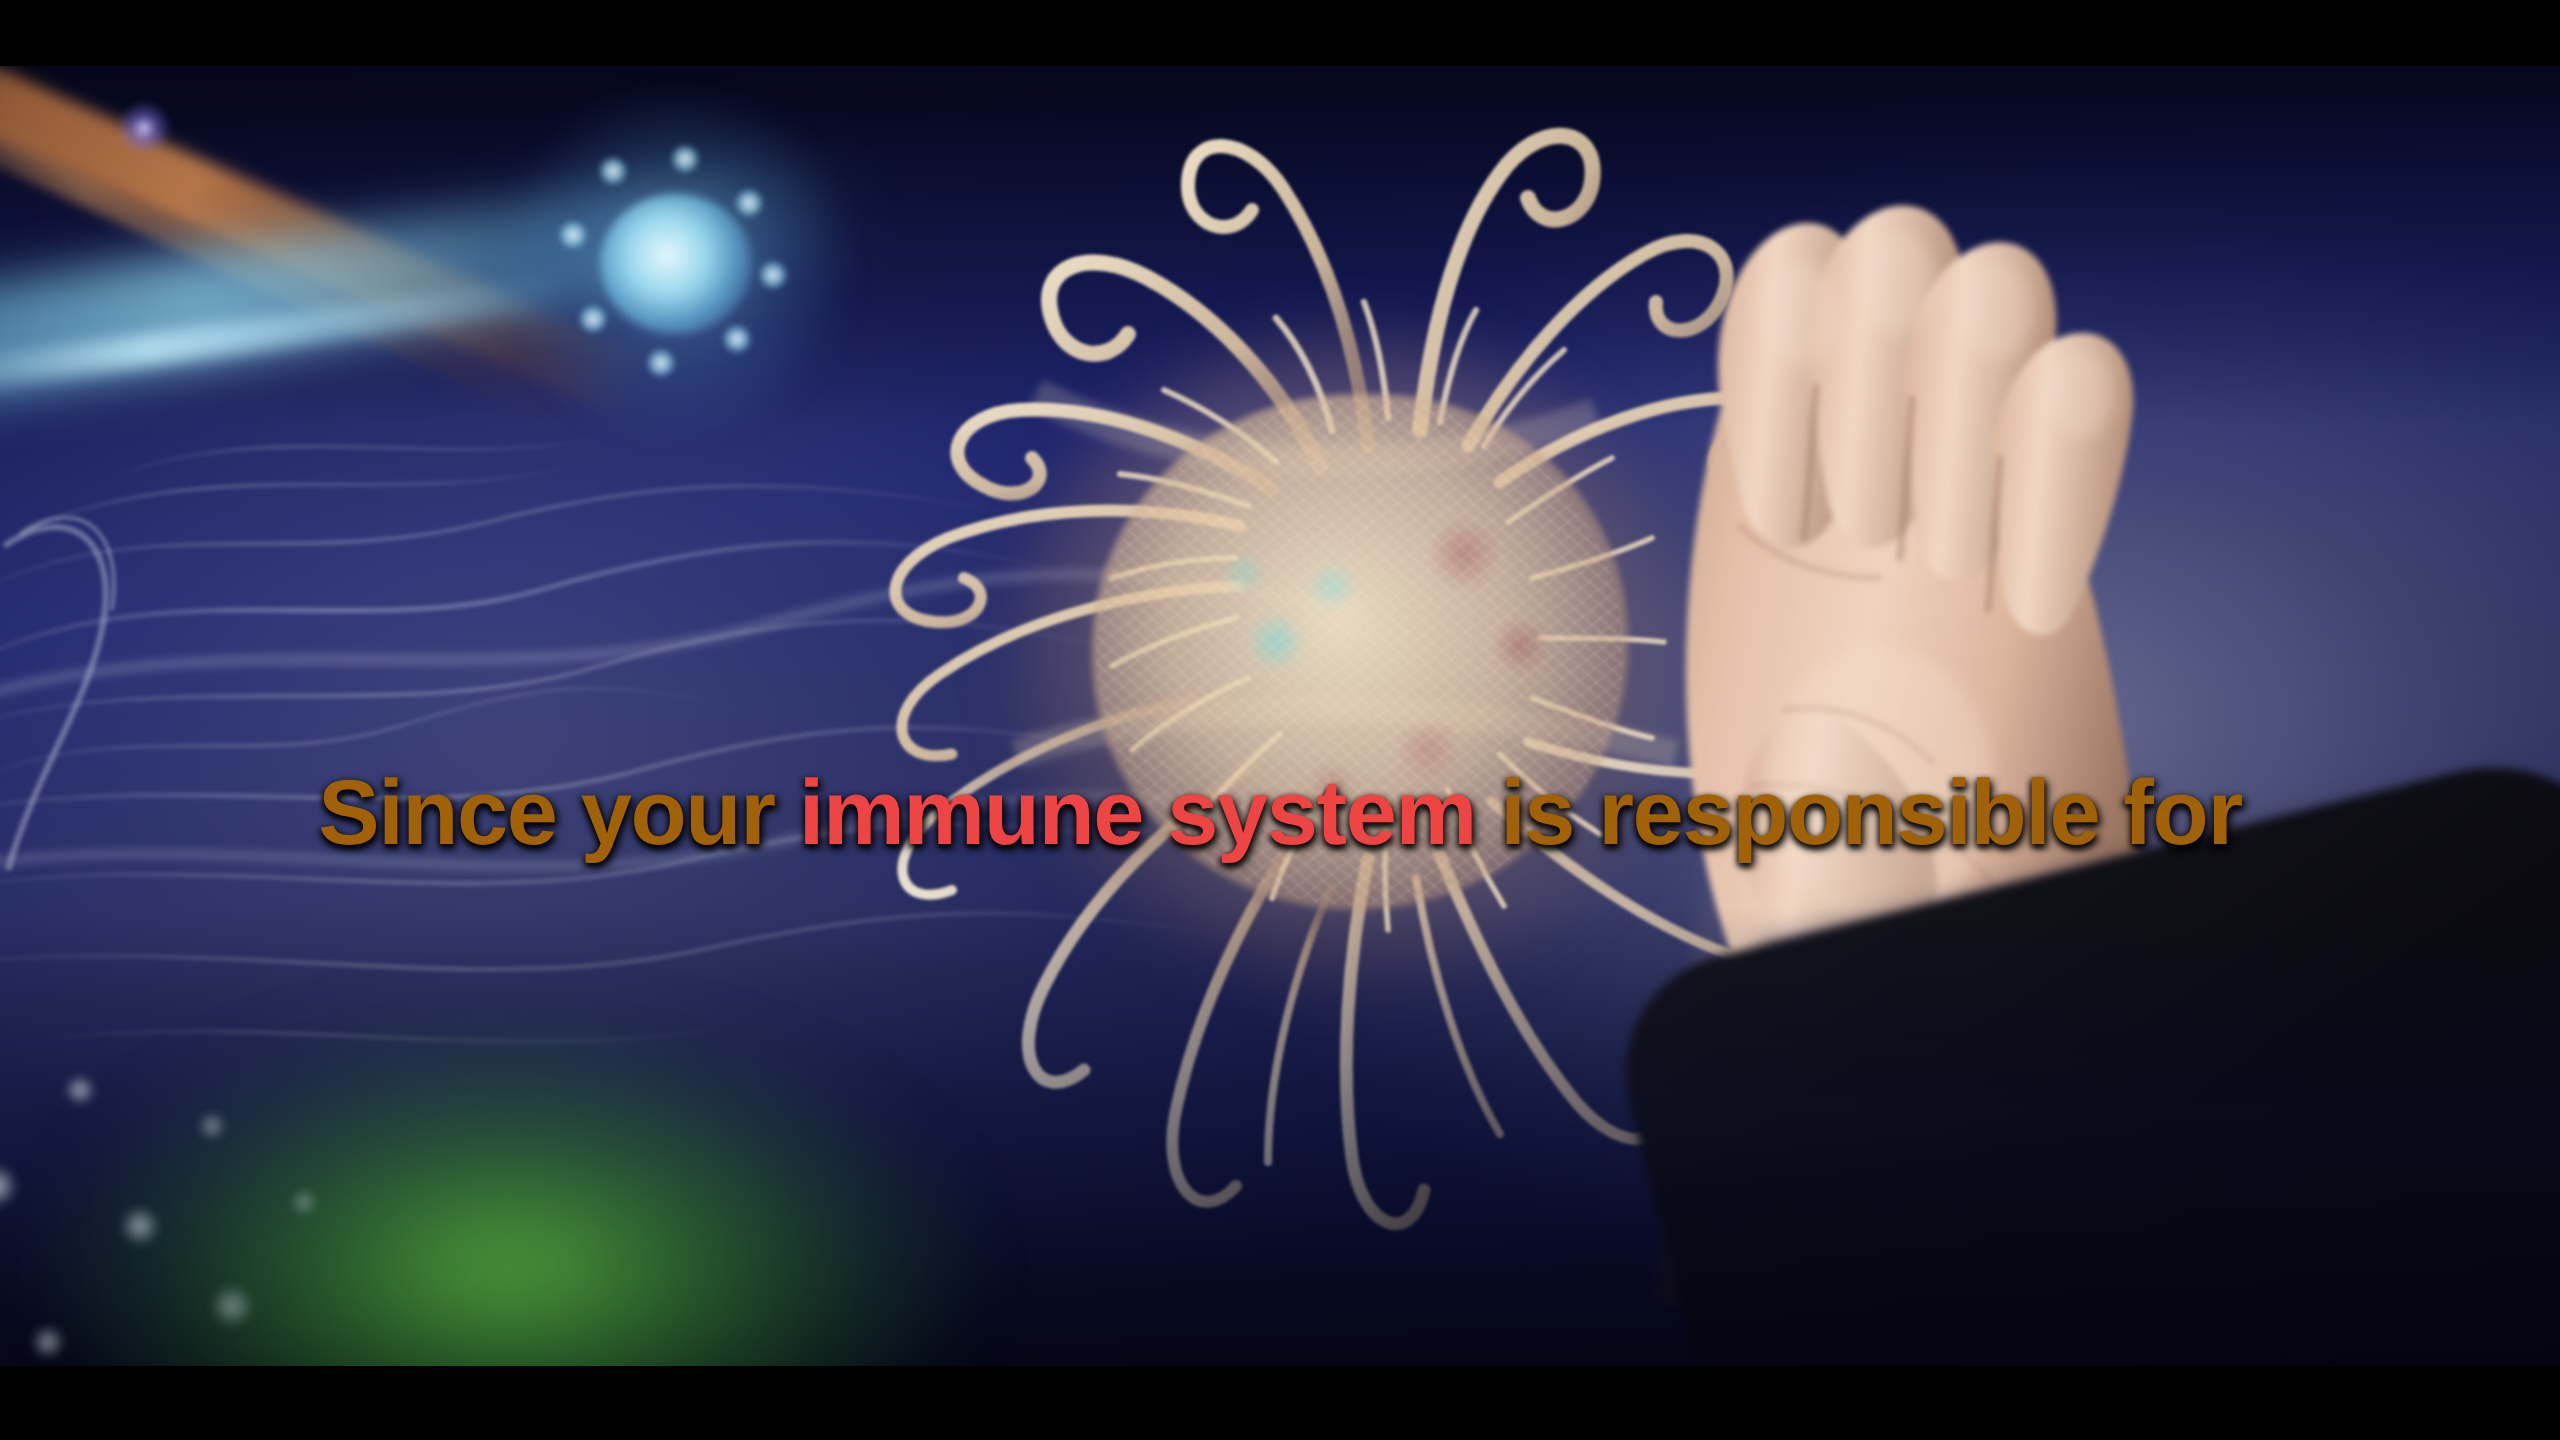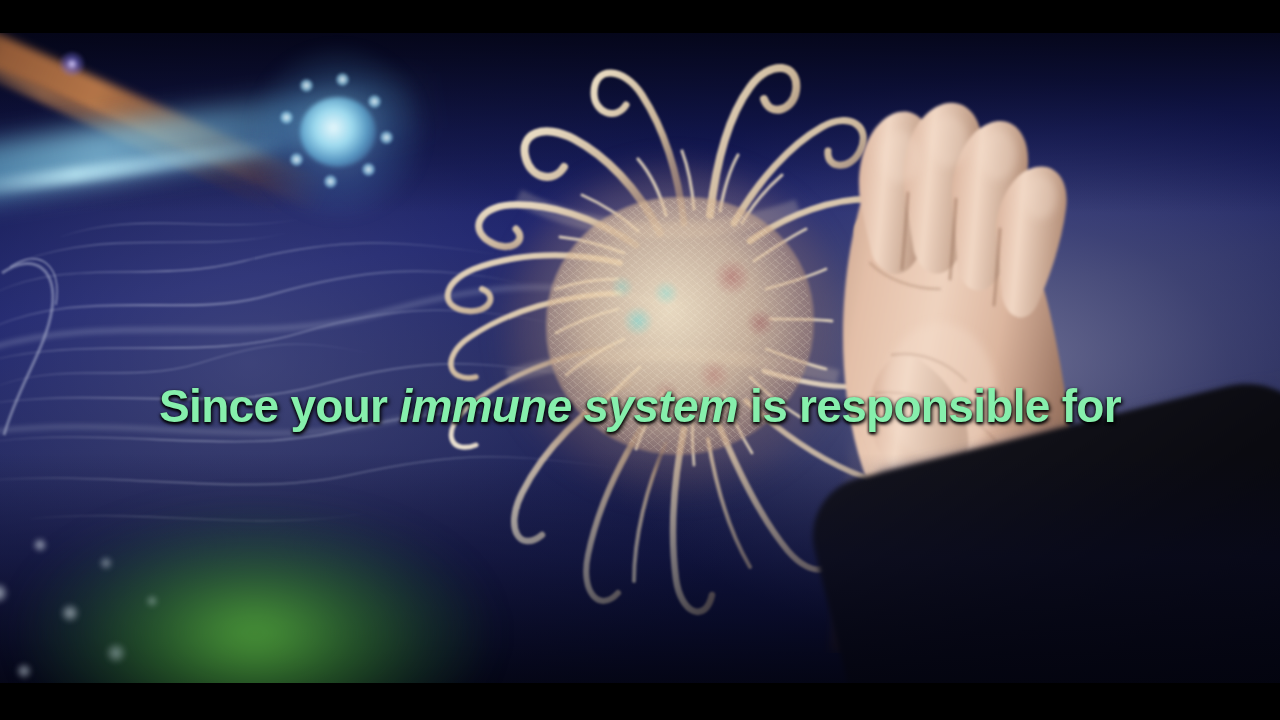--- a/index.html
+++ b/index.html
@@ -261,22 +261,22 @@
     font-weight: bold;
     font-size: 46px;
     letter-spacing: -0.7px;
     white-space: nowrap;
     text-shadow:
        0 2px 3px rgba(0,0,0,0.85),
        2px 2px 4px rgba(0,0,0,0.70),
       -1px 1px 3px rgba(0,0,0,0.55);
   }
   #subtitle .line { display: block; }
-  .tw { color: #86efac; }
-  .ty { color: #86efac; font-style: italic; }
+  .tw { color: #a16207; }
+  .ty { color: #ef4444; }
 </style>
 </head>
 <body>
 
 <div id="frame">
 
   <div id="video">
 
     <div class="bg-base"></div>
     <div class="bg-topdark"></div>

